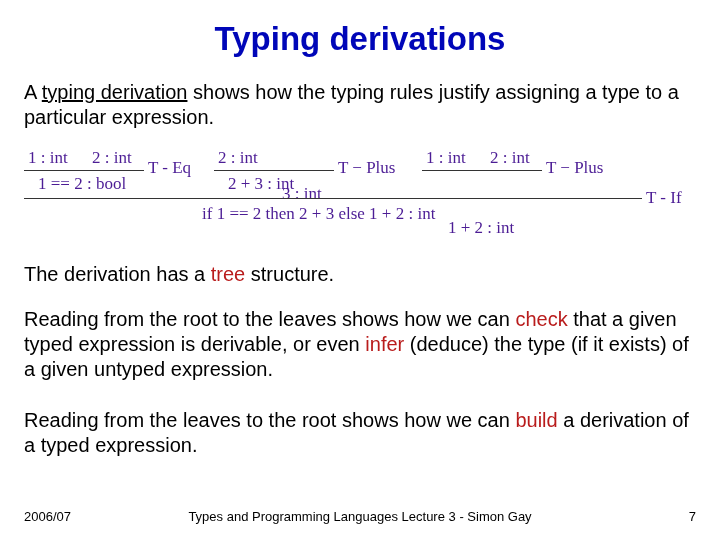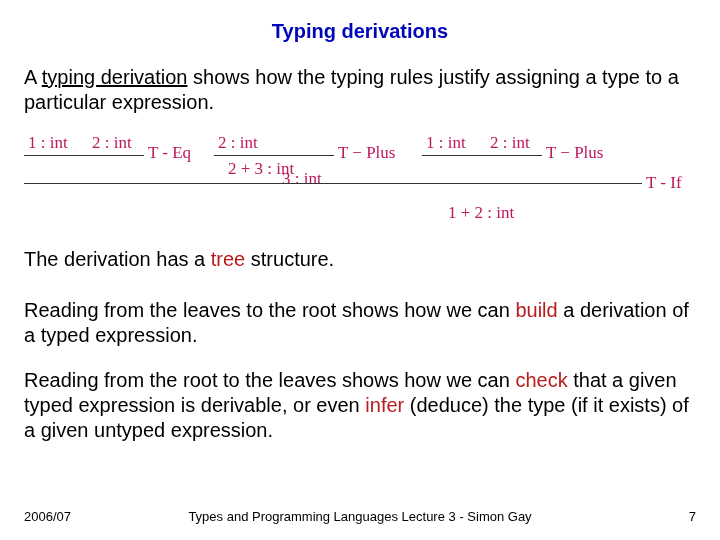--- a/index.html
+++ b/index.html
@@ -1,22 +1,22 @@
 <!DOCTYPE html>
 <html><head>
 <meta charset="utf-8">
 <style>
   * { margin: 0; padding: 0; box-sizing: border-box; }
   html, body { width: 720px; height: 540px; background: #fff; font-family: Arial, Helvetica, sans-serif; color: #000; }
   .slide { position: relative; width: 720px; height: 540px; padding: 18px 24px 0 24px; }
-  .title { text-align: center; font-weight: bold; font-size: 20px; color: #0006b8; margin-top: 2px; margin-bottom: 22px; }
+  .title { text-align: center; font-weight: bold; font-size: 33px; color: #0006b8; margin-top: 2px; margin-bottom: 22px; }
   .para { font-size: 20px; line-height: 1.25; margin-bottom: 18px; }
   .under { text-decoration: underline; margin-top: 8px; }
   .kwd { color: #b91c1c; }
-  .deriv { position: relative; width: 672px; height: 86px; margin: 6px 0 28px 0; font-family: "Times New Roman", Times, serif; font-size: 17px; color: #be185d; }
+  .deriv { position: relative; width: 672px; height: 86px; margin: 6px 0 28px 0; font-family: "Times New Roman", Times, serif; font-size: 17px; color: #4c1d95; }
   .prem, .conc, .rlabel { position: absolute; white-space: nowrap; }
   .rule { position: absolute; height: 0; border-top: 1px solid #333; }
   .footer { position: absolute; bottom: 16px; left: 24px; right: 24px; font-size: 13px; color: #000; }
   .fleft { position: absolute; left: 0; bottom: 0; }
   .fcenter { position: absolute; left: 0; right: 0; bottom: 0; text-align: center; }
   .fright { position: absolute; right: 0; bottom: 0; }
   .spc2 { margin-top: 26px; }
   .spc3 { margin-top: 20px; }
 </style>
 </head>
@@ -29,47 +29,49 @@
   <p class="para">
     <span>A </span><span class="under">typing derivation</span><span> shows how the typing rules justify assigning a type to a particular expression.</span>
   </p>
 
   <div class="deriv">
 
     <span class="prem" style="left:4px; top:0;">1 : int</span>
     <span class="prem" style="left:68px; top:0;">2 : int</span>
     <span class="rule" style="left:0; top:22px; width:120px;"></span>
     <span class="rlabel" style="left:124px; top:10px;">T - Eq</span>
+    <span class="conc" style="left:14px; top:26px;">1 == 2 : bool</span>
 
     <span class="prem" style="left:194px; top:0;">2 : int</span>
     <span class="prem" style="left:258px; top:0;margin-top:36px;">3 : int</span>
     <span class="rule" style="left:190px; top:22px; width:120px;"></span>
     <span class="rlabel" style="left:314px; top:10px;">T − Plus</span>
     <span class="conc" style="left:204px; top:26px;">2 + 3 : int</span>
 
     <span class="prem" style="left:402px; top:0;">1 : int</span>
     <span class="prem" style="left:466px; top:0;">2 : int</span>
     <span class="rule" style="left:398px; top:22px; width:120px;"></span>
     <span class="rlabel" style="left:522px; top:10px;">T − Plus</span>
     <span class="conc" style="left:424px; top:26px;margin-top:44px;">1 + 2 : int</span>
 
     <span class="rule" style="left:0; top:50px; width:618px;"></span>
     <span class="rlabel" style="left:622px; top:40px;">T - If</span>
+    <span class="conc" style="left:178px; top:56px;">if 1 == 2 then 2 + 3 else 1 + 2 : int</span>
   </div>
 
   <p class="para">
     <span>The derivation has a </span><span class="kwd">tree</span><span> structure.</span>
   </p>
 
+  <p class="para spc3">
+    <span>Reading from the root to the leaves shows how we can </span><span class="kwd">check</span><span> that a given typed expression is derivable, or even </span><span class="kwd">infer</span><span> (deduce) the type (if it exists) of a given untyped expression.</span>
+  </p>
+
   <p class="para spc2">
     <span>Reading from the leaves to the root shows how we can </span><span class="kwd">build</span><span> a derivation of a typed expression.</span>
-  </p>
-
-  <p class="para spc3">
-    <span>Reading from the root to the leaves shows how we can </span><span class="kwd">check</span><span> that a given typed expression is derivable, or even </span><span class="kwd">infer</span><span> (deduce) the type (if it exists) of a given untyped expression.</span>
   </p>
 
   <div class="footer">
     <span class="fleft">2006/07</span>
     <span class="fcenter">Types and Programming Languages Lecture 3 - Simon Gay</span>
     <span class="fright">7</span>
   </div>
 
 </div>
 

